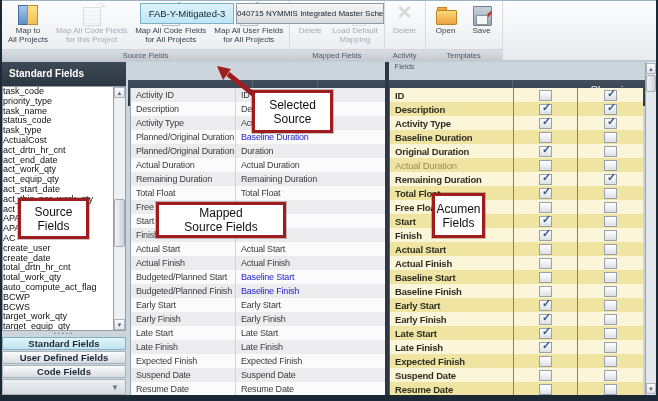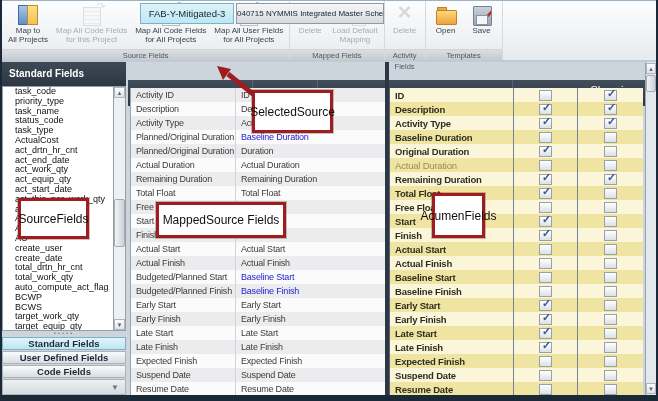--- a/index.html
+++ b/index.html
@@ -34,21 +34,21 @@
   .i-folder::before{content:"";position:absolute;left:5px;top:4px;width:8px;height:4px;background:#eda93f;border:1px solid #c08427;border-bottom:none;border-radius:1px 1px 0 0}
   .i-folder::after{content:"";position:absolute;left:4px;top:7px;width:19px;height:13px;background:linear-gradient(#fcd87a,#eda33f);border:1px solid #c08427;border-radius:1px}
   .i-save::before{content:"";position:absolute;left:5px;top:3px;width:17px;height:18px;background:linear-gradient(135deg,rgba(0,0,0,0) 58%,#c0392b 58%,#c0392b 70%,rgba(0,0,0,0) 70%),linear-gradient(#c9d2dc,#9aa7b5);border:1px solid #75818e;border-radius:1px}
   .i-save::after{content:"";position:absolute;left:8px;top:12px;width:10px;height:8px;background:#f4f6f8;border:1px solid #8a95a1}
 
   .ribbon-strip{position:absolute;left:2px;top:53px;width:654px;height:9px;background:linear-gradient(#e3eaf0,#bfcad4);z-index:4}
 
   
   .sb-header{position:absolute;left:2px;top:62px;width:124px;height:24px;background:linear-gradient(#3d4955,#2c3743);color:#fff;font-weight:bold;font-size:10px;line-height:24px;padding-left:7px;z-index:5}
   .sb-list{position:absolute;left:2px;top:86px;width:111px;height:245px;background:#fff;border:1px solid #93a0ac;border-right:none;overflow:hidden;z-index:5}
-  .sb-item{height:9.8px;line-height:9.8px;font-size:9px;color:#111;padding-left:12px;white-space:nowrap;overflow:hidden}
+  .sb-item{height:9.8px;line-height:9.8px;font-size:9px;color:#111;padding-left:0;white-space:nowrap;overflow:hidden}
   .sb-scroll{position:absolute;left:113px;top:86px;width:13px;height:245px;background:#eef1f4;border:1px solid #93a0ac;z-index:5}
   .sb-scroll .arr,.rg-scroll .arr{position:absolute;left:0;width:11px;height:11px;background:linear-gradient(#fdfdfe,#dfe3e8);border:1px solid #aeb6bf;font-size:6px;color:#5a6570;text-align:center;line-height:11px}
   .sb-scroll .arr-up{top:0}
   .sb-scroll .arr-dn{bottom:0}
   .sb-scroll .thumb{position:absolute;left:0;top:112px;width:11px;height:48px;background:linear-gradient(90deg,#f2f4f6,#ccd2d9);border:1px solid #a3abb4;border-radius:2px}
   .sb-split{position:absolute;left:2px;top:331px;width:124px;height:6px;background:#cdd5dc;text-align:center;font-size:6px;line-height:5px;color:#7a8591;letter-spacing:2px;z-index:5}
   .sb-nav{position:absolute;left:2px;top:337px;width:124px;z-index:5}
   .sb-nav-btn{height:13px;line-height:12px;font-size:9.5px;font-weight:bold;color:#1d2936;text-align:center;background:linear-gradient(#fafbfc,#d8dde2);border:1px solid #aab2ba;margin-bottom:1px}
   .sb-nav-btn.selected{background:linear-gradient(#e2f4fa,#bfe5f1);border-color:#7fb0c2}
   .sb-collapsed{position:absolute;left:2px;top:379px;width:124px;height:16px;background:linear-gradient(#eef1f3,#d6dbe0);border:1px solid #aab2ba;z-index:5}
@@ -84,21 +84,21 @@
   .acu-show{width:66px}
   .cb{width:13px;height:11px;border:1px solid #98a0a9;background:linear-gradient(#ffffff,#dce0e4);position:relative}
   .cb.checked::after{content:"✓";position:absolute;left:2px;top:-3px;font-size:11px;font-weight:bold;color:#3e5a8e;line-height:11px}
   .rg-scroll{position:absolute;left:645px;top:62px;width:11px;height:333px;background:#e3e8ec;border-left:1px solid #9aa4ae;z-index:6}
   .rg-scroll .arr{width:10px}
   .rg-scroll .arr-up{top:1px}
   .rg-scroll .arr-dn{bottom:1px}
   .rg-scroll .thumb{position:absolute;left:0;top:13px;width:10px;height:17px;background:linear-gradient(90deg,#f2f4f6,#ccd2d9);border:1px solid #a3abb4;border-radius:2px}
 
   
-  .callout{position:absolute;background:#fff;border:3px solid #a01d1f;box-shadow:0 0 0 1px rgba(60,0,0,.25);display:flex;flex-direction:row;align-items:center;justify-content:center;font-size:12px;color:#101010;line-height:14px;z-index:20;text-align:left}
+  .callout{position:absolute;background:#fff;border:3px solid #a01d1f;box-shadow:0 0 0 1px rgba(60,0,0,.25);display:flex;flex-direction:column;align-items:center;justify-content:center;font-size:12px;color:#101010;line-height:14px;z-index:20;text-align:left}
   #co-source{left:18px;top:198px;width:71px;height:41px}
   #co-selected{left:252px;top:90px;width:81px;height:43px}
   #co-mapped{left:156px;top:202px;width:130px;height:36px}
   #co-acumen{left:432px;top:193px;width:53px;height:45px}
   .arrow-svg{position:absolute;left:0;top:0;width:658px;height:401px;z-index:19;pointer-events:none}
 </style>
 </head>
 <body>
 
 <div class="window">

